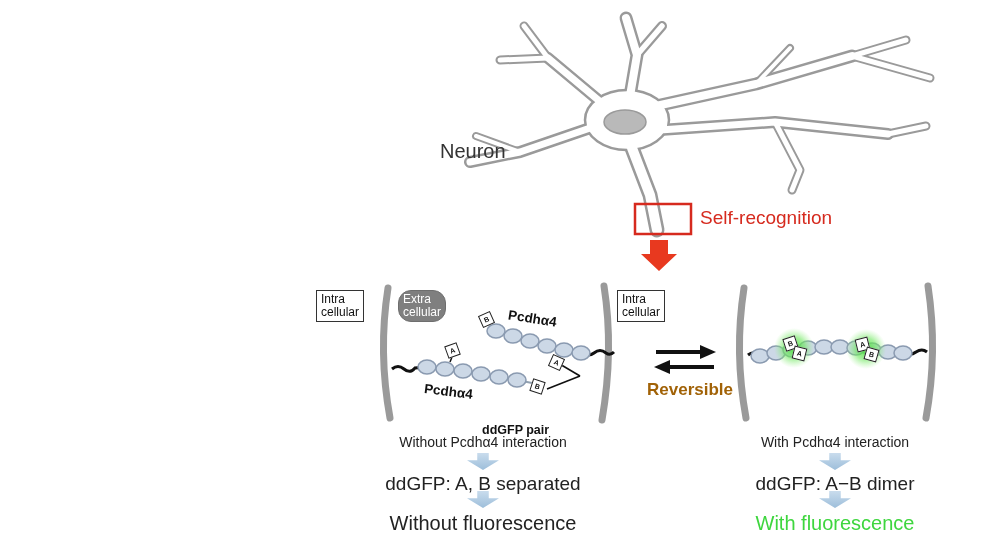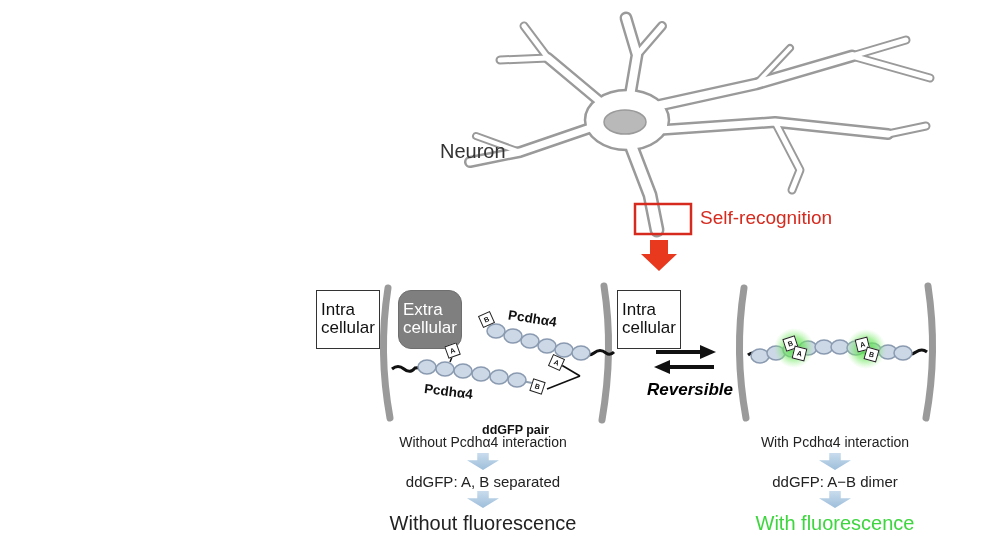--- a/index.html
+++ b/index.html
@@ -2,43 +2,43 @@
 <html><head>
 <meta charset="utf-8">
 <style>
   html,body{margin:0;padding:0;background:#fff;}
   #canvas{
     position:relative;width:981px;height:551px;background:#ffffff;
     font-family:"Liberation Sans",sans-serif;color:#222;overflow:hidden;
   }
   .abs{position:absolute;}
   .mem-box{
-    position:absolute;font-size:17px;line-height:1.08;padding:10px 4px;text-align:left;
+    position:absolute;font-size:12px;line-height:1.08;padding:2px 4px;text-align:left;
     background:#fff;border:1.5px solid #333;color:#111;
   }
   .mem-box.extra{background:#7f7f7f;border-color:#6e6e6e;color:#fff;}
   .pcdh-label{position:absolute;font-weight:bold;font-size:13.5px;color:#111;white-space:nowrap;}
   .tag{
     position:absolute;width:13px;height:13px;background:#fff;border:1.4px solid #222;
     display:flex;align-items:center;justify-content:center;
     font-size:7px;font-weight:bold;color:#111;box-sizing:border-box;
   }
   .flow-arrow{
     position:absolute;width:32px;height:17px;
     background:linear-gradient(#c9dced,#9dbeda);
     clip-path:polygon(32% 0,68% 0,68% 42%,100% 42%,50% 100%,0 42%,32% 42%);
   }
   .flow-text{position:absolute;width:300px;text-align:center;font-size:14px;color:#222;}
-  .flow-state{font-size:15px;}
+  .flow-state{font-size:19px;}
   .flow-result{font-size:20px;}
   .bold{font-weight:normal;}
   .neuron-label{position:absolute;font-size:20px;color:#333;}
   .selfrec-label{position:absolute;font-size:19px;color:#d62a1e;white-space:nowrap;}
   .reversible{position:absolute;width:130px;text-align:center;font-size:17px;
-    font-weight:bold;font-style:italic;color:#000000;}
+    font-weight:bold;color:#a16207;}
   .green{color:#3ed63e;}
 </style>
 </head>
 <body>
 
 <div id="canvas">
 
   <svg class="abs" style="left:0;top:0;" width="981" height="551" viewBox="0 0 981 551">
     <defs>
       <radialGradient id="glowGrad" cx="50%" cy="50%" r="50%">

